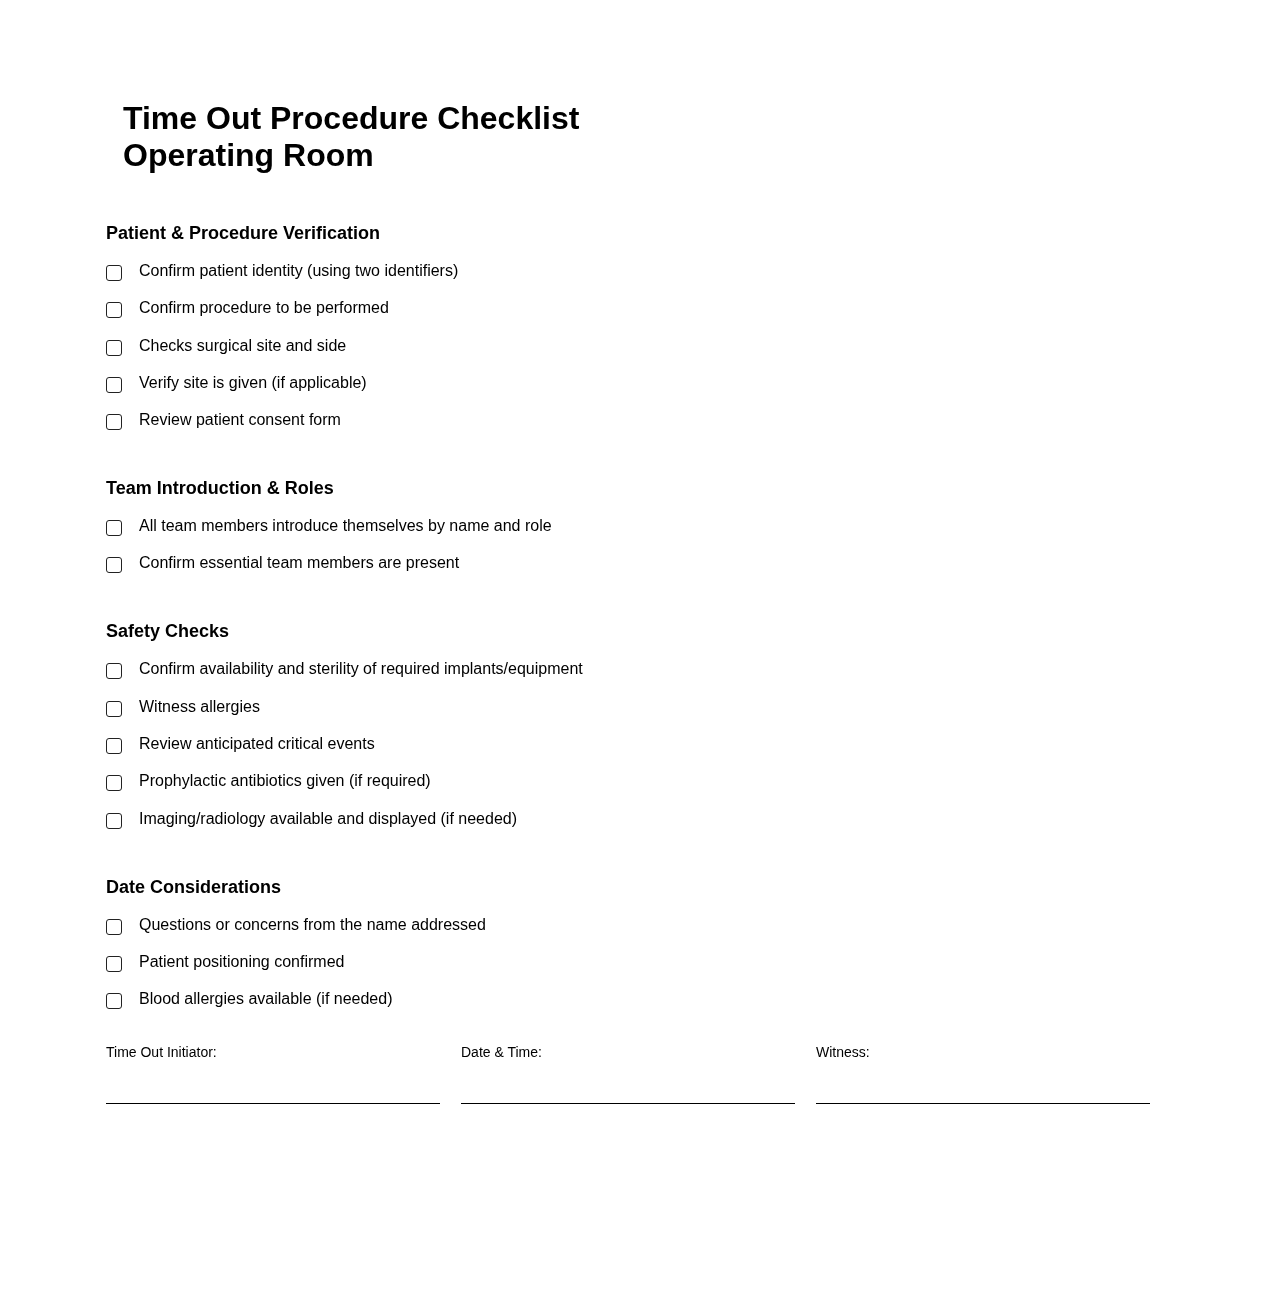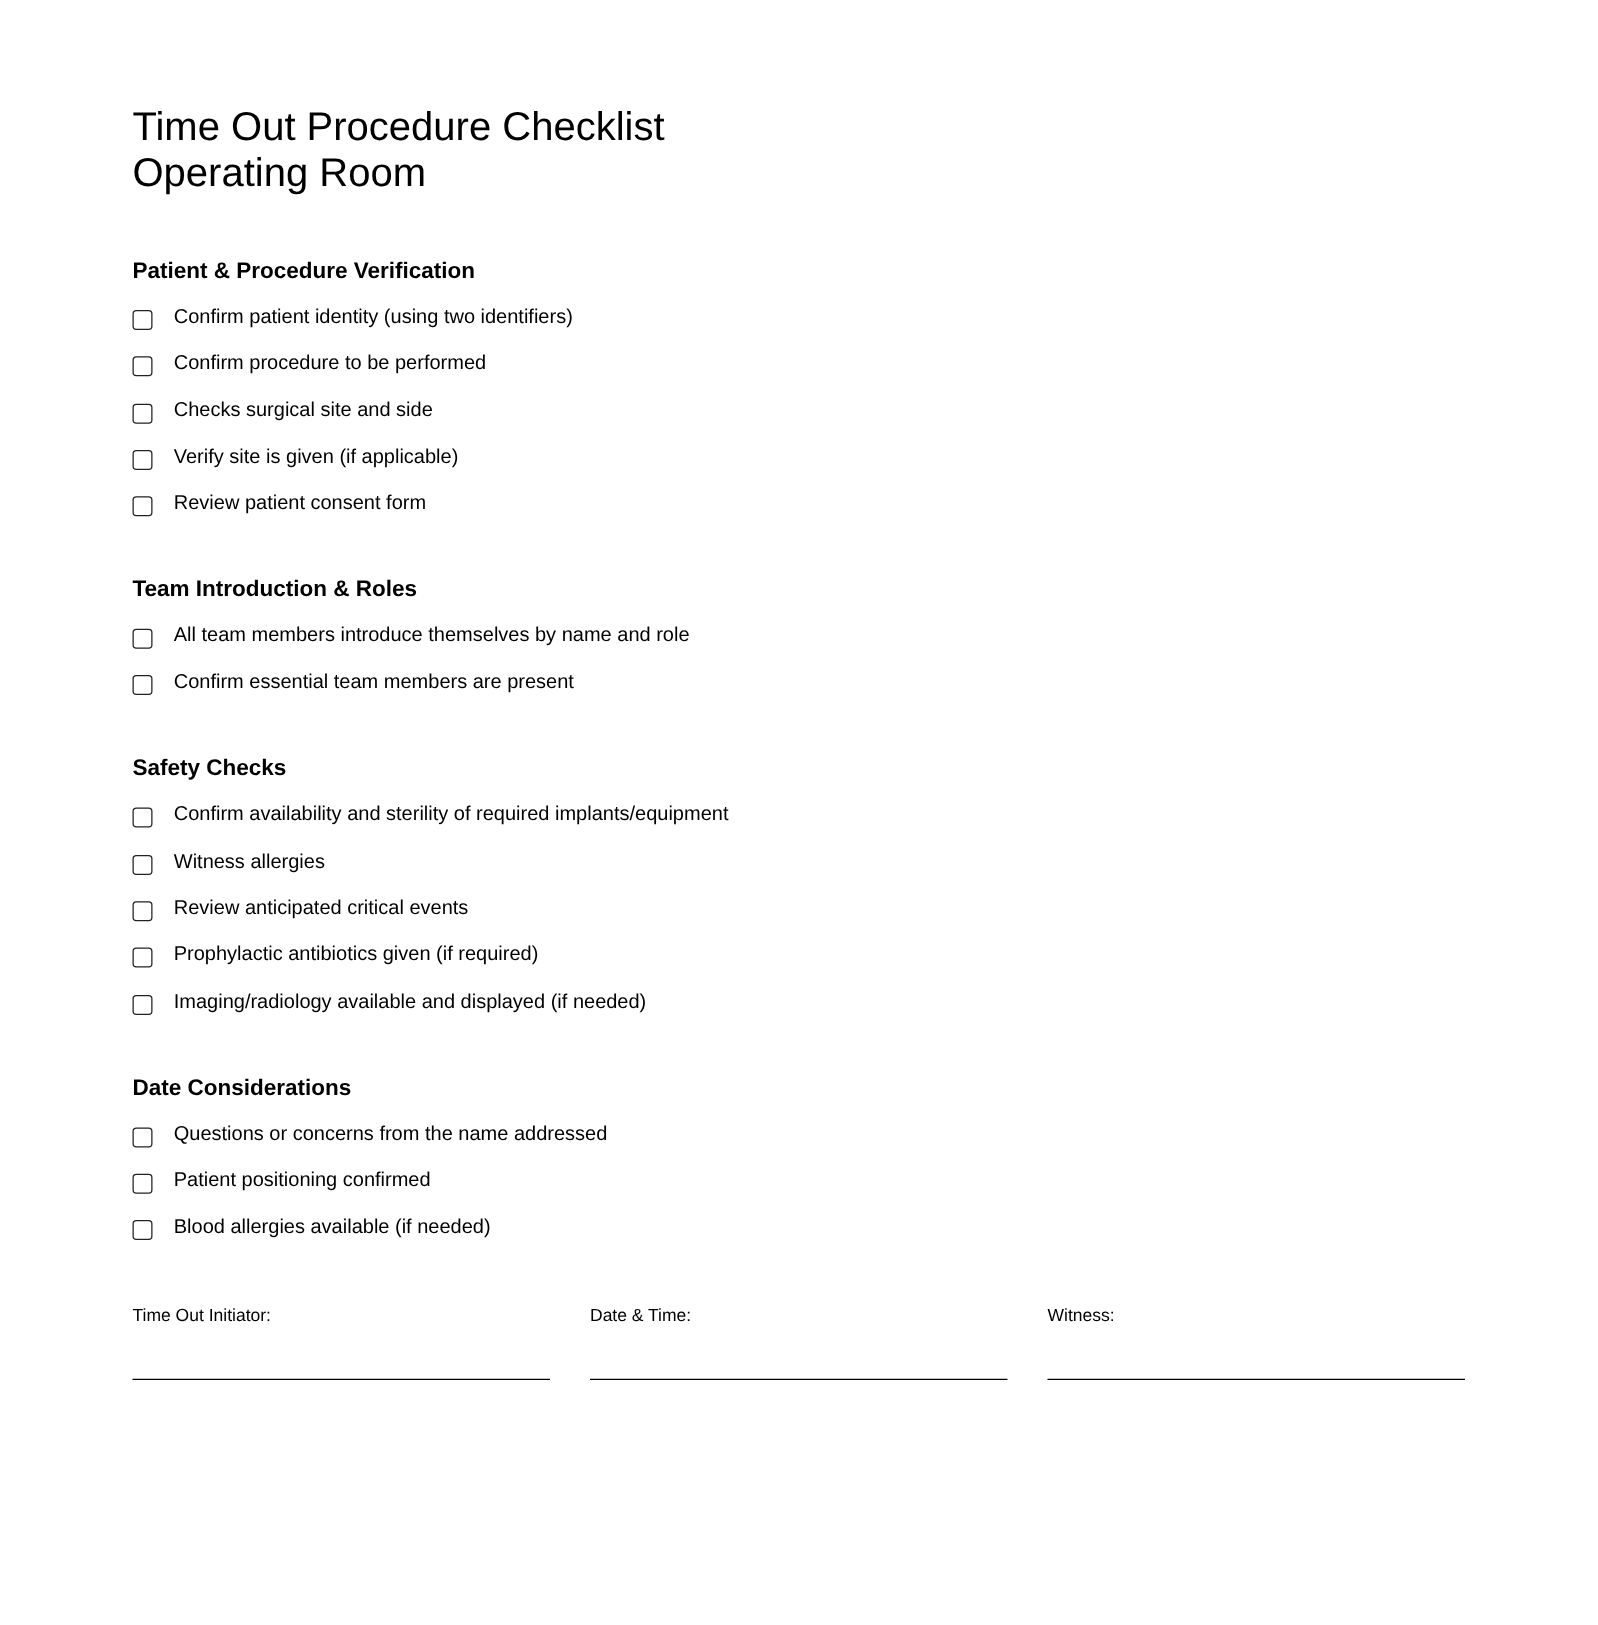--- a/index.html
+++ b/index.html
@@ -4,38 +4,38 @@
   <style>
     html, body { margin: 0; padding: 0; background: #ffffff; }
     body {
       width: 1278px; height: 1300px;
       font-family: "Liberation Sans", sans-serif;
       color: #000;
       position: relative;
     }
     .page { position: absolute; left: 106px; top: 83px; width: 1066px; }
     .title {
-      font-size: 32px; font-weight: normal; line-height: 37px; margin: 0;
+      font-size: 32px; font-weight: bold; line-height: 37px; margin: 17px;
     }
     .section { margin-top: 0; }
     .section-heading {
       font-size: 18px; font-weight: bold; margin: 0; line-height: 22px;
       height: 22px;
     }
     .items { list-style: none; margin: 0; padding: 0; margin-top: 17px; }
     .item {
       display: flex; align-items: flex-end; height: 20px; margin-bottom: 17.3px;
     }
     .item:last-child { margin-bottom: 0; }
     .checkbox {
       width: 16px; height: 16px; border: 1.5px solid #222; border-radius: 3px;
       box-sizing: border-box; margin-right: 17px; flex: 0 0 auto; background: #fff;
     }
     .item-label { font-size: 16px; line-height: 20px; }
-    .sig-row { position: absolute; left: 106px; top: 1043px; width: 1066px; display: flex; gap: 32px; }
+    .sig-row { position: absolute; left: 106px; top: 1043px; width: 1066px; display: flex; gap: 21px; }
     .sig-field { width: 334px; }
     .sig-label { font-size: 14px; line-height: 18px; height: 18px; }
     .sig-line { margin-top: 42px; border-bottom: 1.5px solid #000; height: 0; }
   </style>
 </head>
 <body>
 
 <div class="page">
   <h1 class="title">
     <div>Time Out Procedure Checklist</div>

